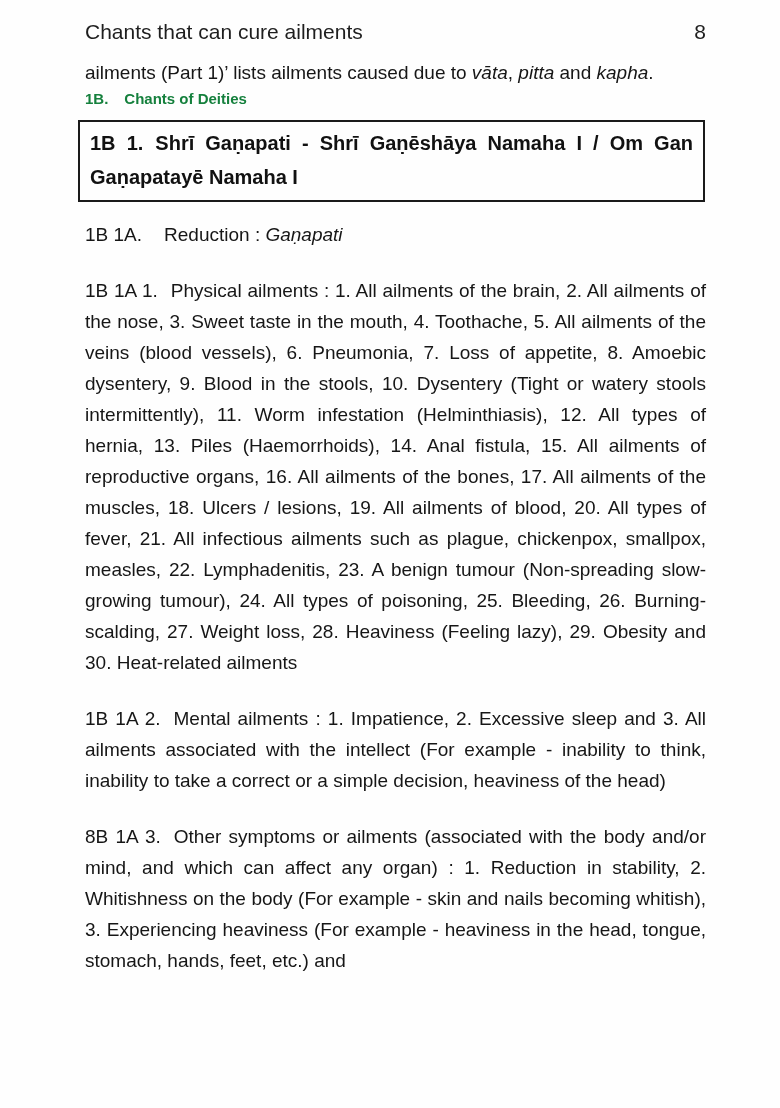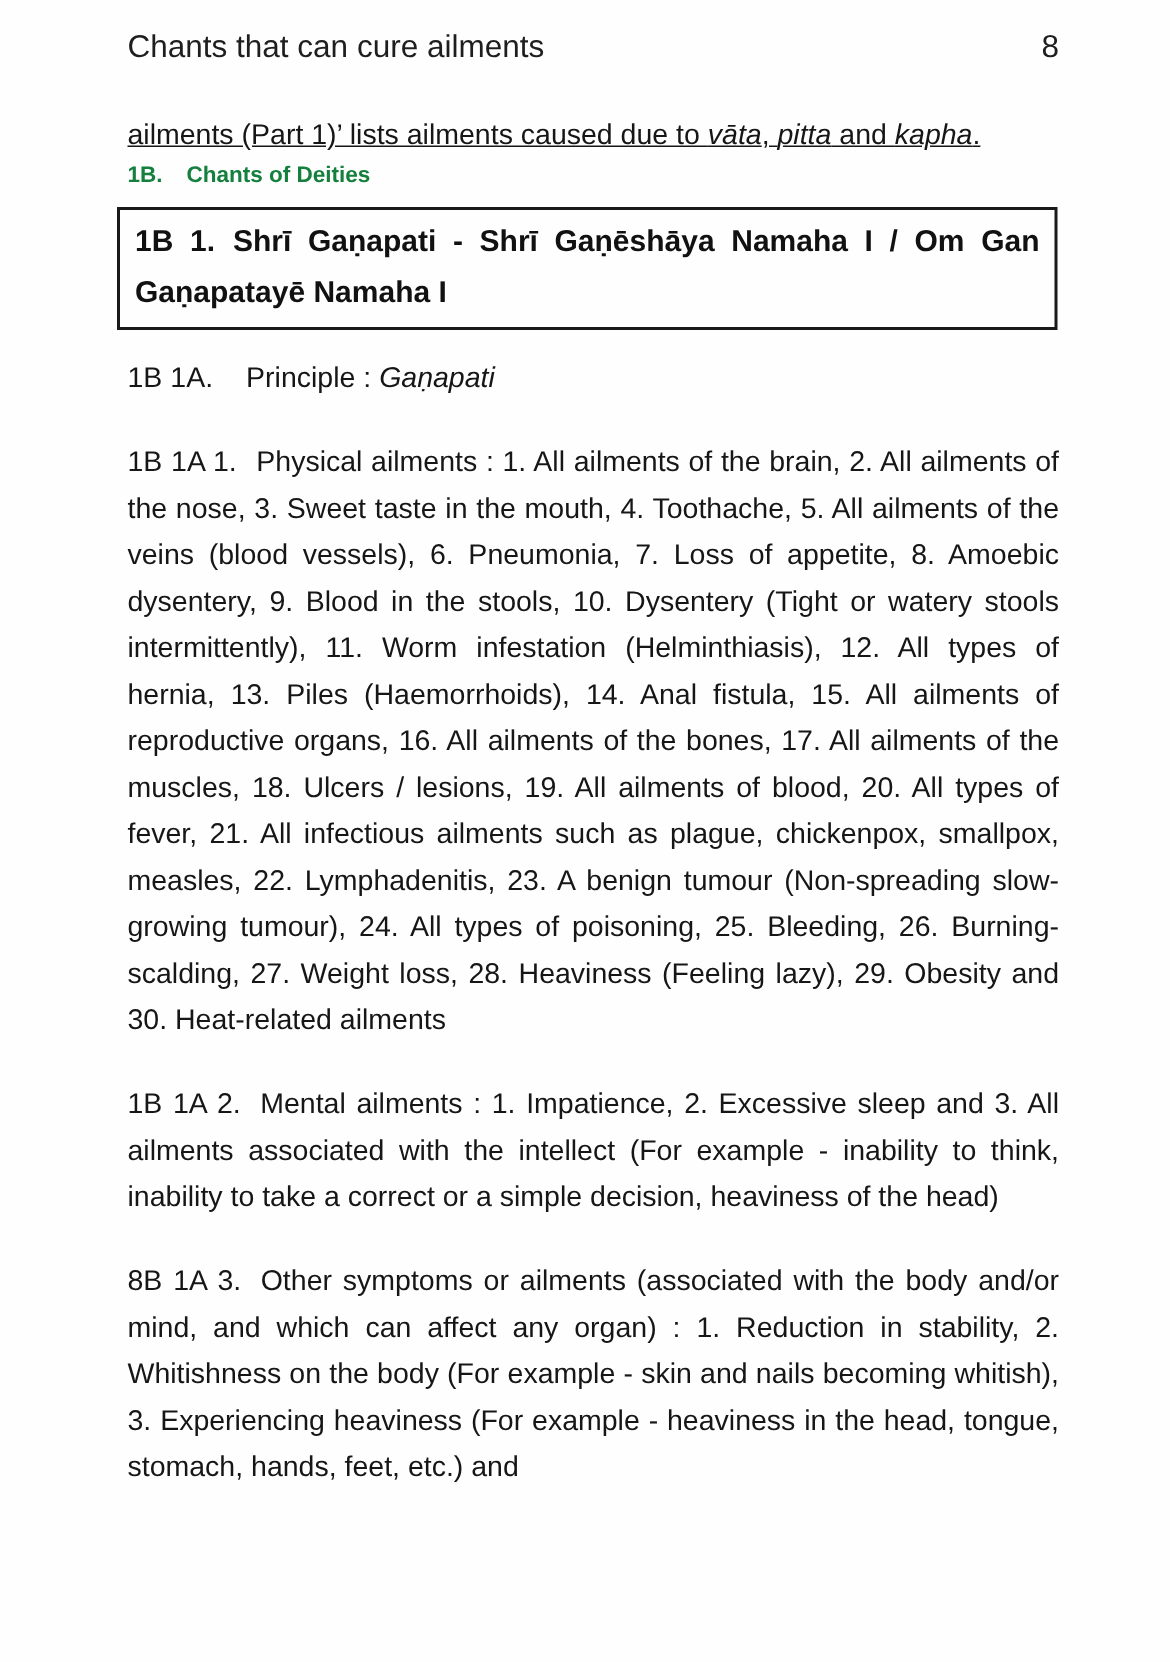--- a/index.html
+++ b/index.html
@@ -22,21 +22,21 @@
     align-items: baseline;
     font-size: 21px;
     color: #1e1e1e;
   }
   .para {
     font-size: 19px;
     line-height: 31px;
     text-align: justify;
     color: #161616;
   }
-  .intro { margin-top: 31px; text-decoration: underline; }
+  .intro { margin-top: 13px; }
   .section-heading {
     margin-top: 2px;
     font-size: 15px;
     font-weight: bold;
     color: #15803d;
   }
   .h-num { margin-right: 16px; }
   .boxed-heading {
     margin-top: 13px;
     margin-left: -7px;
@@ -65,21 +65,21 @@
     <span>Chants that can cure ailments</span>
     <span>8</span>
   </div>
 
   <p class="para intro"><span>ailments (Part 1)’ lists ailments caused due to </span><i>vāta</i><span>, </span><i>pitta</i><span> and </span><i>kapha</i><span>.</span></p>
 
   <h2 class="section-heading"><span class="h-num">1B.</span><span>Chants of Deities</span></h2>
 
   <div class="boxed-heading"><span class="box-num">1B 1.</span><span>Shrī Gaṇapati - Shrī Gaṇēshāya Namaha I / Om Gan Gaṇapatayē Namaha I</span></div>
 
-  <p class="para principle"><span class="p-label">1B 1A.</span><span>Principle : </span><i>Gaṇapati</i></p>
+  <p class="para principle"><span class="p-label">1B 1A.</span><span>Reduction : </span><i>Gaṇapati</i></p>
 
   <p class="para body-para"><span class="p-label">1B 1A 1.</span><span>Physical ailments : 1. All ailments of the brain, 2. All ailments of the nose, 3. Sweet taste in the mouth, 4. Toothache, 5. All ailments of the veins (blood vessels), 6. Pneumonia, 7. Loss of appetite, 8. Amoebic dysentery, 9. Blood in the stools, 10. Dysentery (Tight or watery stools intermittently), 11. Worm infestation (Helminthiasis), 12. All types of hernia, 13. Piles (Haemorrhoids), 14. Anal fistula, 15. All ailments of reproductive organs, 16. All ailments of the bones, 17. All ailments of the muscles, 18. Ulcers / lesions, 19. All ailments of blood, 20. All types of fever, 21. All infectious ailments such as plague, chickenpox, smallpox, measles, 22. Lymphadenitis, 23. A benign tumour (Non-spreading slow-growing tumour), 24. All types of poisoning, 25. Bleeding, 26. Burning-scalding, 27. Weight loss, 28. Heaviness (Feeling lazy), 29. Obesity and 30. Heat-related ailments</span></p>
 
   <p class="para body-para"><span class="p-label">1B 1A 2.</span><span>Mental ailments : 1. Impatience, 2. Excessive sleep and 3. All ailments associated with the intellect (For example - inability to think, inability to take a correct or a simple decision, heaviness of the head)</span></p>
 
   <p class="para body-para"><span class="p-label">8B 1A 3.</span><span>Other symptoms or ailments (associated with the body and/or mind, and which can affect any organ) : 1. Reduction in stability, 2. Whitishness on the body (For example - skin and nails becoming whitish), 3. Experiencing heaviness (For example - heaviness in the head, tongue, stomach, hands, feet, etc.) and</span></p>
 
 </div>
 
 </body></html>

